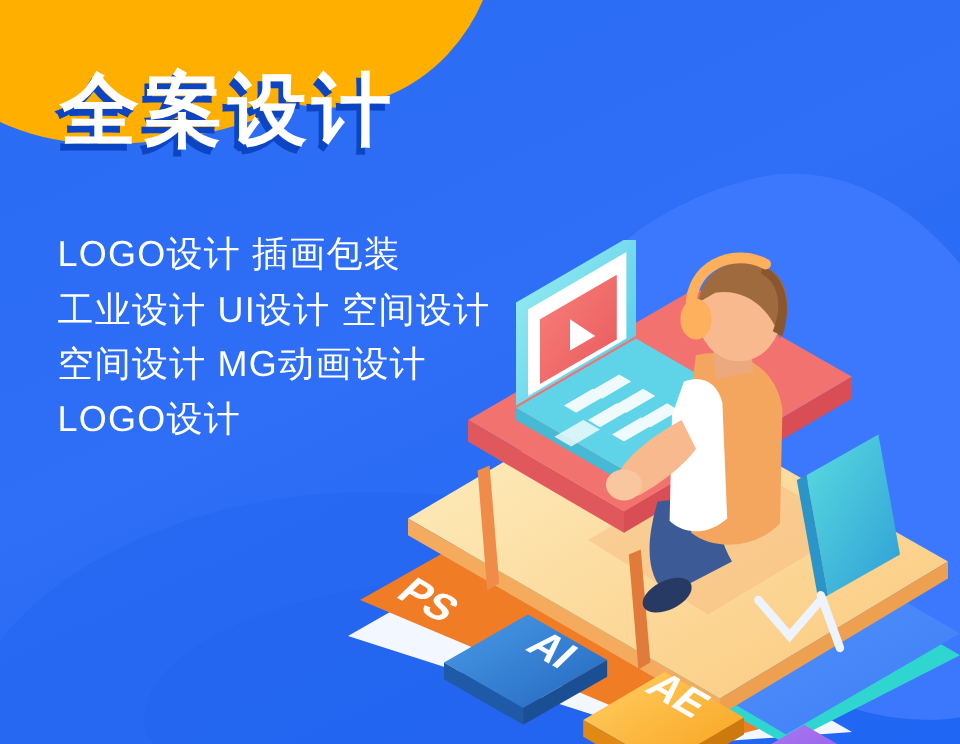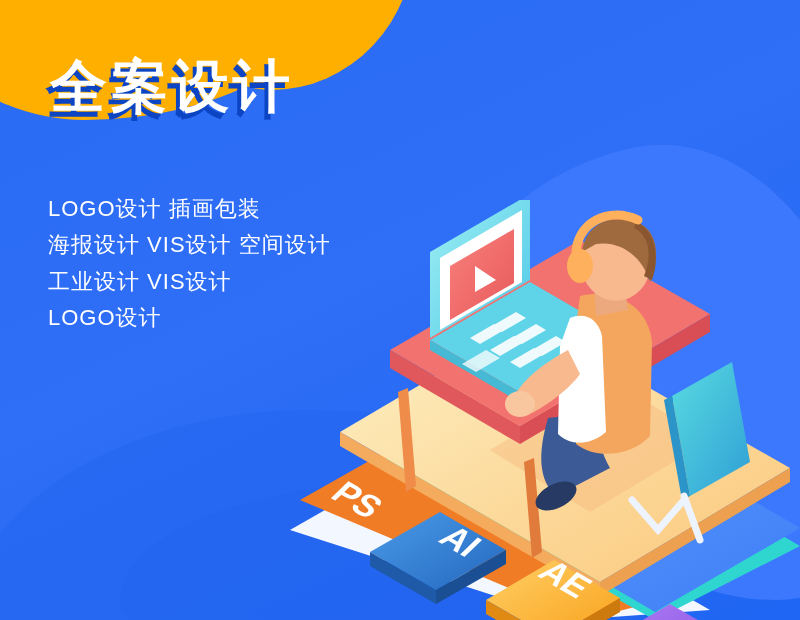--- a/index.html
+++ b/index.html
@@ -41,33 +41,33 @@
     border-radius:0 0 62% 48% / 0 0 58% 72%;
   }
   .blob-orange-b{
     position:absolute;left:165px;top:-200px;width:250px;height:290px;
     background:#ffaf00;border-radius:0 0 70% 52% / 0 0 64% 54%;
   }
 
   
   #headline{
     position:absolute;left:50px;top:58px;
-    font-size:57px;font-weight:bold;color:#ffffff;
+    font-size:66px;font-weight:bold;color:#ffffff;
     letter-spacing:4px;line-height:1;
     text-shadow:-4px 6px 0 #0b45c4;
     white-space:nowrap;
   }
 
   
   #services{
     position:absolute;left:48px;top:196px;
     display:flex;flex-direction:column;gap:11px;
   }
   .svc-line{
-    font-size:22px;color:#ffffff;line-height:1.15;white-space:nowrap;
+    font-size:30px;color:#ffffff;line-height:1.15;white-space:nowrap;
     font-weight:400;letter-spacing:1px;
   }
 
   
   #illustration{position:absolute;right:0;bottom:0;width:520px;height:420px;}
   #illustration svg{display:block;width:100%;height:100%;}
 </style>
 </head>
 <body>
 
@@ -77,22 +77,22 @@
   <div class="blob-light2"></div>
   <div class="blob-dark"></div>
   <div class="blob-dark2"></div>
   <div class="blob-orange"></div>
   <div class="blob-orange-b"></div>
 
   <div id="headline">全案设计</div>
 
   <div id="services">
     <div class="svc-line">LOGO设计 插画包装</div>
-    <div class="svc-line">海报设计  VIS设计  空间设计</div>
-    <div class="svc-line">工业设计  VIS设计</div>
+    <div class="svc-line">工业设计  UI设计  空间设计</div>
+    <div class="svc-line">空间设计  MG动画设计</div>
     <div class="svc-line">LOGO设计</div>
   </div>
 
   <div id="illustration">
     <svg viewBox="0 0 520 420" xmlns="http://www.w3.org/2000/svg">
       <defs>
         <linearGradient id="gFloor" x1="0" y1="0" x2="1" y2="1">
           <stop offset="0%" stop-color="#fdf0c4"></stop>
             <stop offset="100%" stop-color="#fbc77a"></stop>
         </linearGradient>

